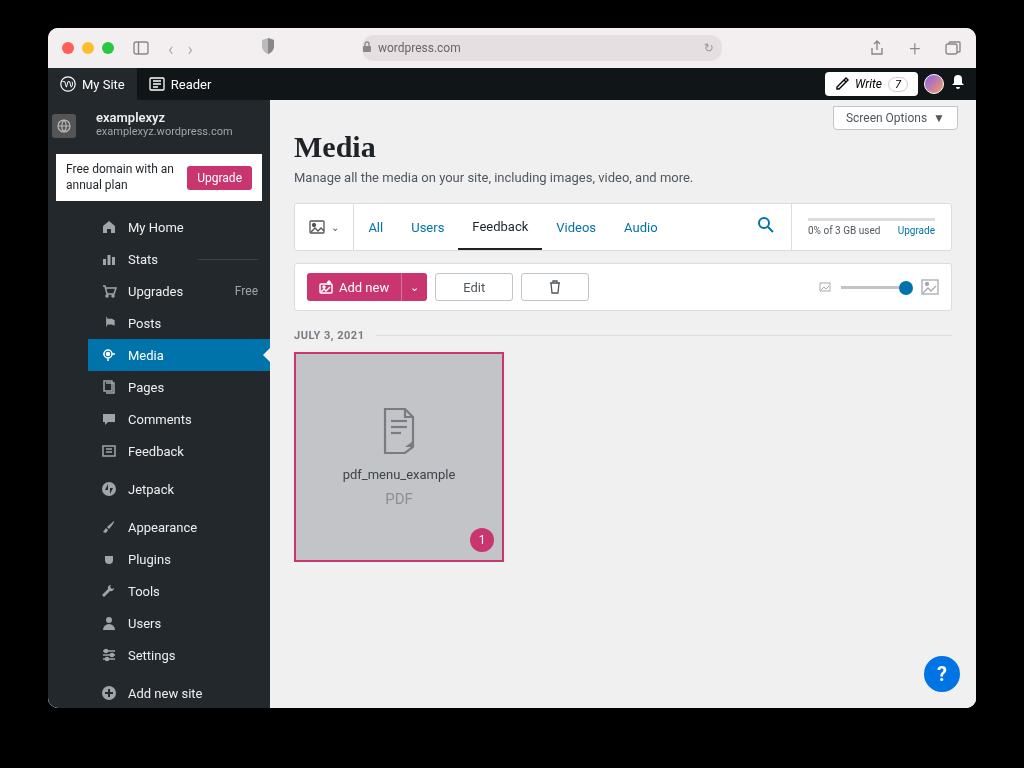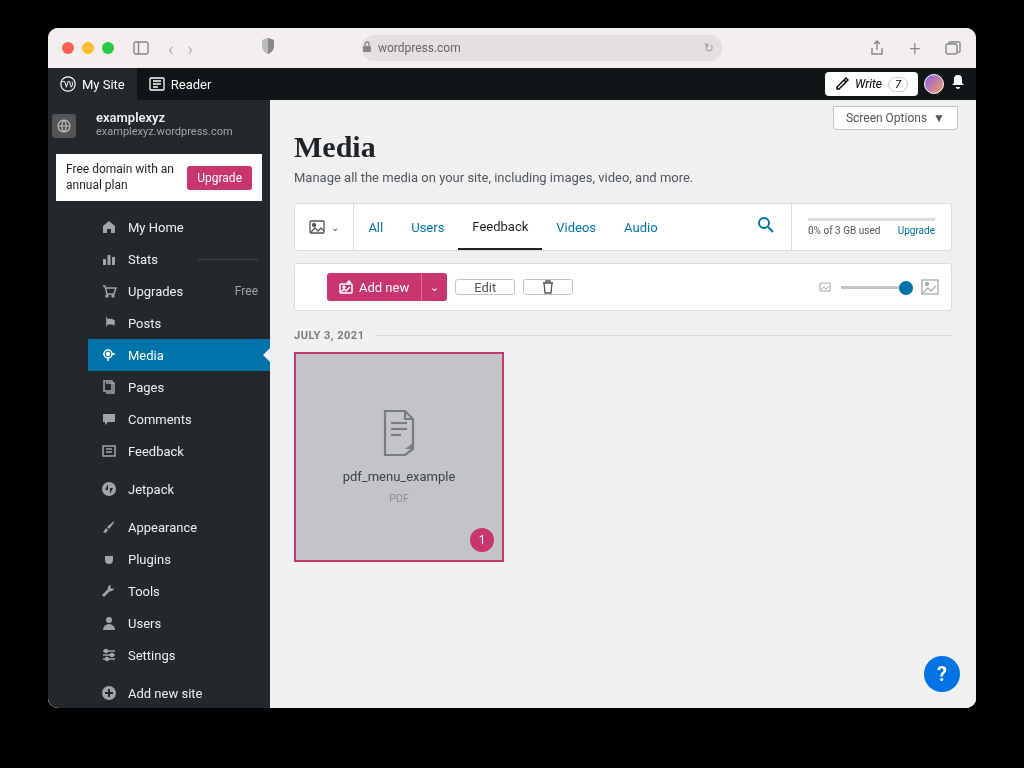--- a/index.html
+++ b/index.html
@@ -63,35 +63,35 @@
 .filter-tab { padding: 0 14px; font-size: 13px; color: #0073aa; height:100%; display:flex; align-items:center; }
 .filter-tab.active { color: #1d2327; border-bottom: 2px solid #1d2327; }
 .search-ico { margin-left: auto; padding: 0 16px; color: #0073aa; font-size:18px; }
 .storage { border-left: 1px solid #dcdcde; padding: 0 16px; display:flex; flex-direction:column; justify-content:center; gap:4px; font-size:10px; color:#50575e; min-width:160px; height:100%; }
 .storage-bar { height:3px; background:#dcdcde; width:100%; }
 .storage-row { display:flex; justify-content:space-between; align-items:center; }
 .storage-upgrade { color:#0073aa; }
 
 .action-bar { margin: 12px 24px; background:#fff; border:1px solid #dcdcde; border-radius:3px; display:flex; align-items:center; height:48px; padding:0 12px; gap:8px; }
 .add-new-wrap { display:flex; }
-.add-new-btn { background:#c9356e; color:#fff; height:28px; padding:0 12px; border-radius:3px 0 0 3px; display:flex; align-items:center; gap:6px; font-size:13px;margin-left:20px; }
+.add-new-btn { background:#c9356e; color:#fff; height:28px; padding:0 12px; border-radius:3px 0 0 3px; display:flex; align-items:center; gap:6px; font-size:13px; }
 .add-new-drop { background:#c9356e; color:#fff; height:28px; width:26px; border-radius:0 3px 3px 0; display:flex; align-items:center; justify-content:center; border-left:1px solid rgba(255,255,255,0.3); }
-.sec-btn { height:16px; padding:0 18px; border:1px solid #c3c4c7; border-radius:3px; background:#fff; font-size:13px; color:#50575e; display:flex; align-items:center; }
+.sec-btn { height:28px; padding:0 27px; border:1px solid #c3c4c7; border-radius:3px; background:#fff; font-size:13px; color:#50575e; display:flex; align-items:center; }
 .size-slider { margin-left:auto; display:flex; align-items:center; gap:10px; }
 .slider-track { width:70px; height:3px; background:#c3c4c7; position:relative; }
 .slider-thumb { width:14px; height:14px; border-radius:50%; background:#0073aa; position:absolute; right:-2px; top:-5px; }
 
 .date-header { margin: 18px 24px 10px; font-size:11px; font-weight:700; letter-spacing:0.5px; color:#787c82; display:flex; align-items:center; gap:12px; }
 .date-header .line { flex:1; height:1px; background:#dcdcde; }
 
 .media-grid { padding: 0 24px; }
 .media-item { width: 210px; height: 210px; border:2px solid #c9356e; background:#c3c4c7; position:relative; display:flex; flex-direction:column; align-items:center; justify-content:center; gap:8px; }
 .media-item .doc-icon { color:#787c82; }
 .media-item .fname { font-size:13px; color:#3c434a; }
-.media-item .ftype { font-size:11px; color:#8c8f94; }
+.media-item .ftype { font-size:15px; color:#8c8f94; }
 .media-badge { position:absolute; bottom:8px; right:8px; width:24px; height:24px; border-radius:50%; background:#c9356e; color:#fff; display:flex; align-items:center; justify-content:center; font-size:12px; }
 
 .help-fab { position:absolute; bottom:16px; right:16px; width:36px; height:36px; border-radius:50%; background:#0073e5; color:#fff; display:flex; align-items:center; justify-content:center; font-size:20px; font-weight:700; }
 </style>
 </head>
 <body>
 
 <div class="browser-window">
 
   <div class="browser-chrome">

